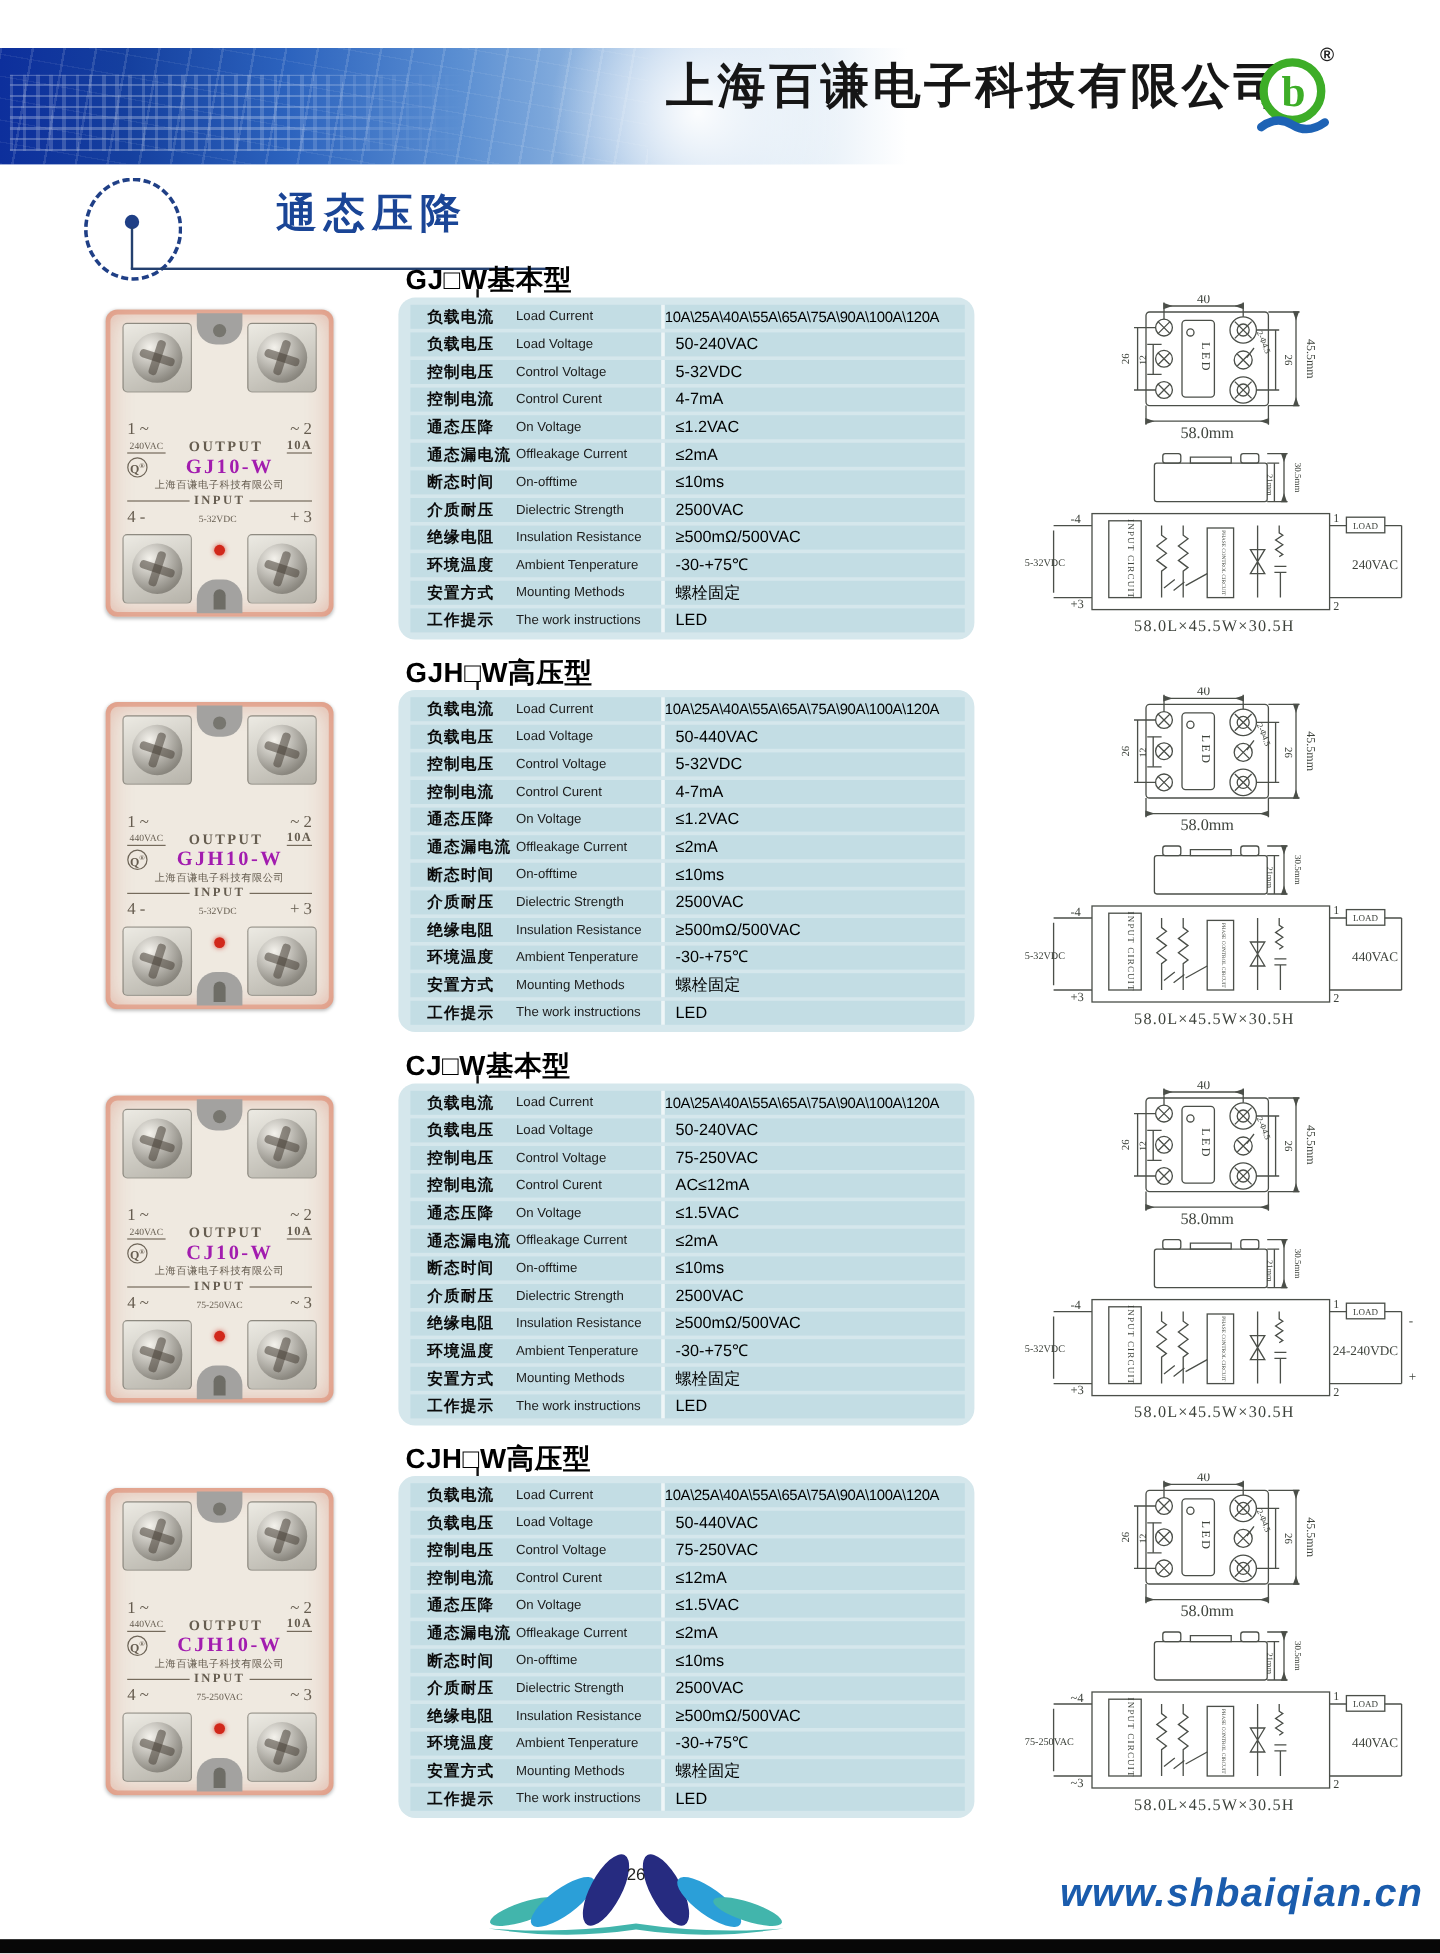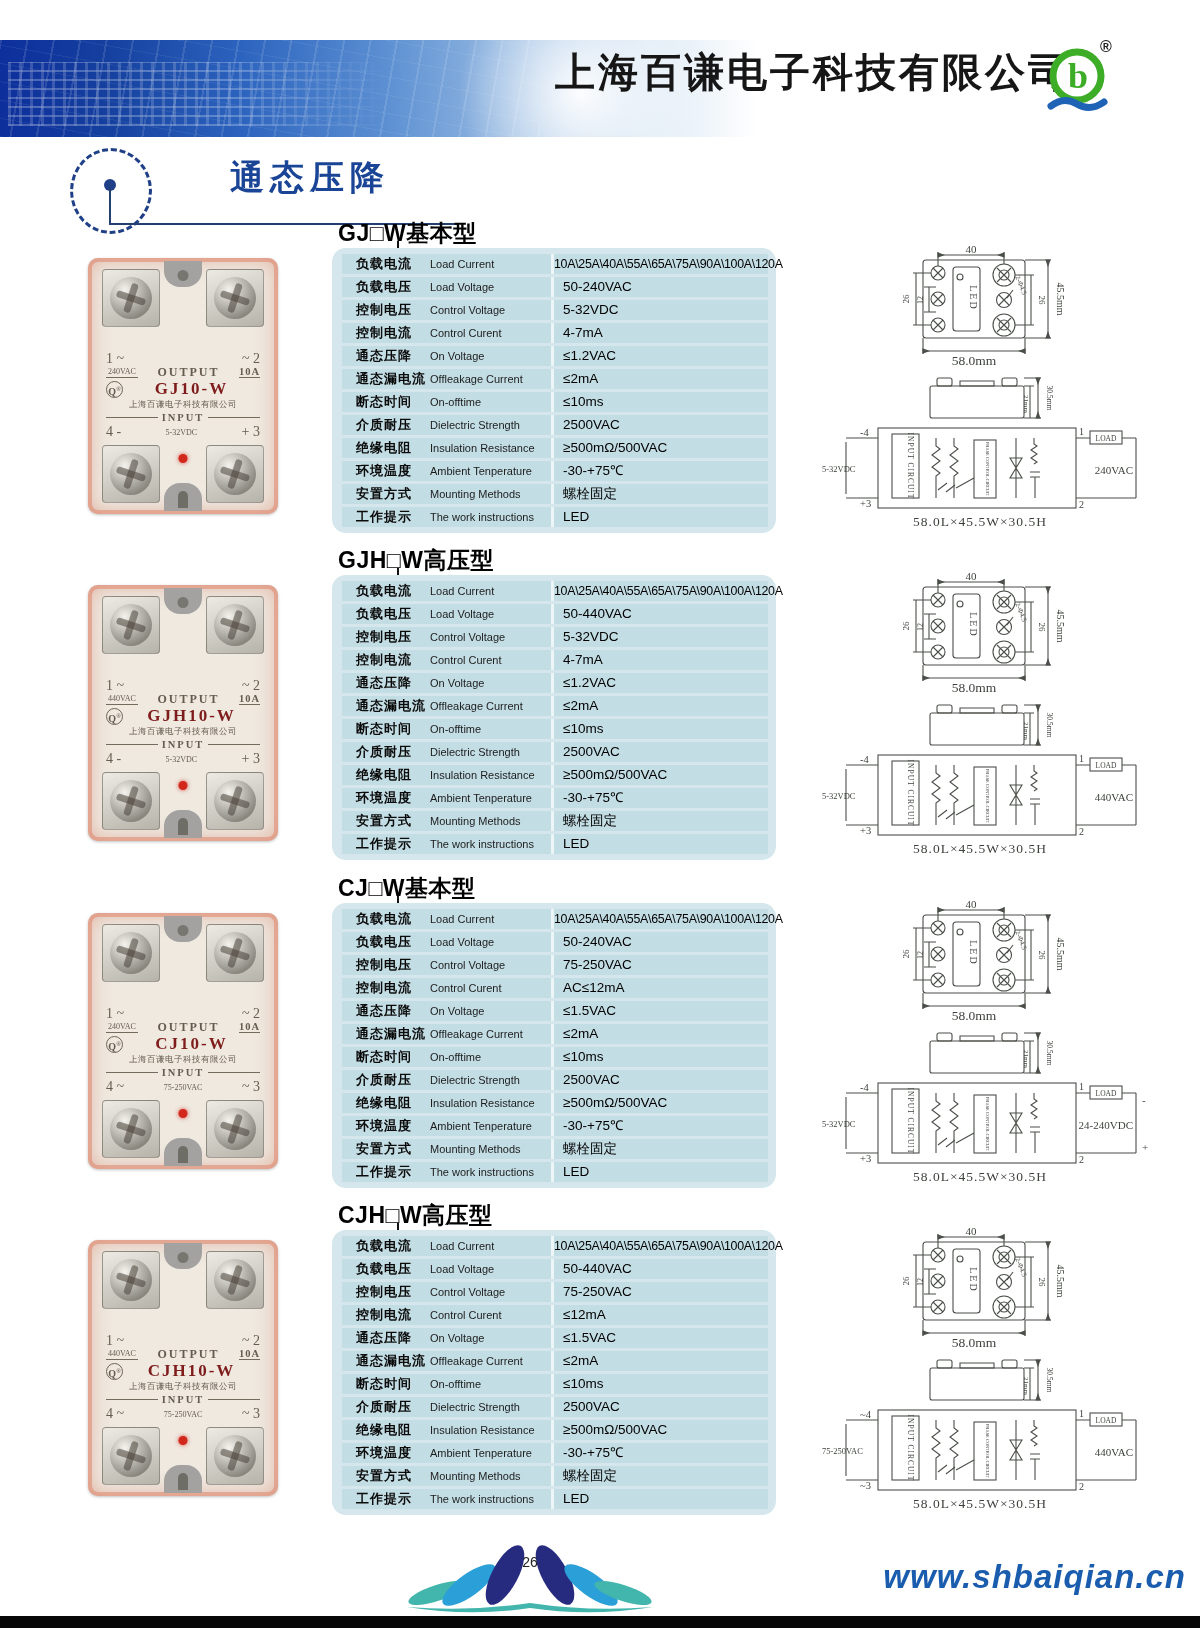--- a/index.html
+++ b/index.html
@@ -28,21 +28,21 @@
   .title-dot{position:absolute;left:104px;top:179px;width:12px;height:12px;background:#1f3f86;border-radius:50%;}
   .title-vline{position:absolute;left:109px;top:189px;width:2px;height:35px;background:#24406f;}
   .title-hline{position:absolute;left:109px;top:223px;width:348px;height:2px;background:#24406f;}
   .page-title{position:absolute;left:230px;top:155px;font-size:34px;font-weight:800;color:#1a4596;letter-spacing:6px;}
   
   .section{position:absolute;left:0;width:1200px;height:322px;}
   .sec-title{position:absolute;left:338px;top:0;font-size:23px;font-weight:800;color:#000;letter-spacing:.5px;}
   .lead-v1{position:absolute;left:397px;top:23px;width:1.6px;height:14px;background:#111;}
   .lead-h{position:absolute;left:397px;top:36px;width:155px;height:1.6px;background:#111;}
   .lead-tick{position:absolute;left:551px;top:36px;width:1.6px;height:26px;background:#111;}
-  .panel{position:absolute;left:332px;top:30px;width:444px;height:285px;background:#d5e7ec;border-radius:14px;padding:6px 0 0 0;box-sizing:border-box;}
+  .panel{position:absolute;left:332px;top:30px;width:480px;height:285px;background:#d5e7ec;border-radius:14px;padding:6px 0 0 0;box-sizing:border-box;}
   .spec-row{position:relative;margin:0 8px 3px 10px;height:20px;background:#c3dde4;}
   .spec-row span{position:absolute;top:0;line-height:20px;white-space:nowrap;}
   .c-cn{left:14px;font-size:13px;font-weight:700;color:#0b0b0b;letter-spacing:1px;}
   .c-en{left:88px;font-size:11px;color:#1c1c1c;}
   .c-divider{left:209px;width:3px;height:20px;background:#eef5f7;}
   .c-val{left:221px;font-size:13.5px;color:#000000;}
   .spec-row:first-child .c-val{left:212px;font-size:12.4px;letter-spacing:-.3px;}
   
   .photo{position:absolute;left:88px;top:40px;width:190px;height:256px;}
   .ph-body{position:absolute;inset:0;border-radius:10px;background:#efe9e0;
@@ -64,31 +64,31 @@
     font-family:"Liberation Serif",serif;}
   .ph-l1{display:flex;justify-content:space-between;font-size:14px;line-height:13px;}
   .ph-l2{display:flex;justify-content:space-between;align-items:flex-end;margin-top:1px;line-height:11px;}
   .ph-v{font-size:8px;border-bottom:1px solid #756b5c;padding:0 2px;}
   .ph-out{font-size:12px;font-weight:700;letter-spacing:2px;}
   .ph-amps{font-size:10.5px;font-weight:700;border-bottom:1px solid #756b5c;letter-spacing:1px;}
   .ph-l3{display:flex;align-items:center;margin-top:2px;line-height:18px;}
   .ph-logo{font-size:10px;font-weight:700;border:1.4px solid #6d6457;border-radius:50%;width:15px;height:15px;
     line-height:14px;text-align:center;flex:0 0 auto;}
   .ph-logo sup{font-size:6px;}
-  .ph-model{flex:1;text-align:center;font-size:17px;font-weight:700;letter-spacing:2px;color:#7f1d1d;}
+  .ph-model{flex:1;text-align:center;font-size:17px;font-weight:700;letter-spacing:2px;color:#a21caf;}
   .ph-co{text-align:center;font-size:8.5px;letter-spacing:.5px;margin-top:1px;white-space:nowrap;}
   .ph-l5{display:flex;align-items:center;gap:4px;margin-top:1px;}
   .ph-l5 i{flex:1;height:1px;background:#756b5c;}
   .ph-l5 span{font-size:10.5px;font-weight:700;letter-spacing:2px;}
   .ph-l6{display:flex;justify-content:space-between;align-items:center;font-size:14px;margin-top:1px;}
   .ph-vin{font-size:8px;}
   .ph-led{position:absolute;left:50%;top:196px;transform:translateX(-50%);width:9px;height:9px;border-radius:50%;
     background:#d1281b;box-shadow:0 0 4px rgba(209,40,27,.8);}
   
-  .drawing{position:absolute;left:820px;top:28px;width:345px;height:286px;}
+  .drawing{position:absolute;left:852px;top:28px;width:345px;height:286px;}
   .drawing svg text{font-family:"Liberation Serif",serif;fill:#3d423b;}
   
   .wings{position:absolute;left:385px;top:1541px;}
   .website{position:absolute;right:14px;top:1558px;font-size:33px;font-weight:800;font-style:italic;
     color:#1a5cad;letter-spacing:1px;}
   .bottom-bar{position:absolute;left:0;top:1616px;width:1200px;height:12px;background:#070707;}
 </style>
 </head>
 <body>
 

